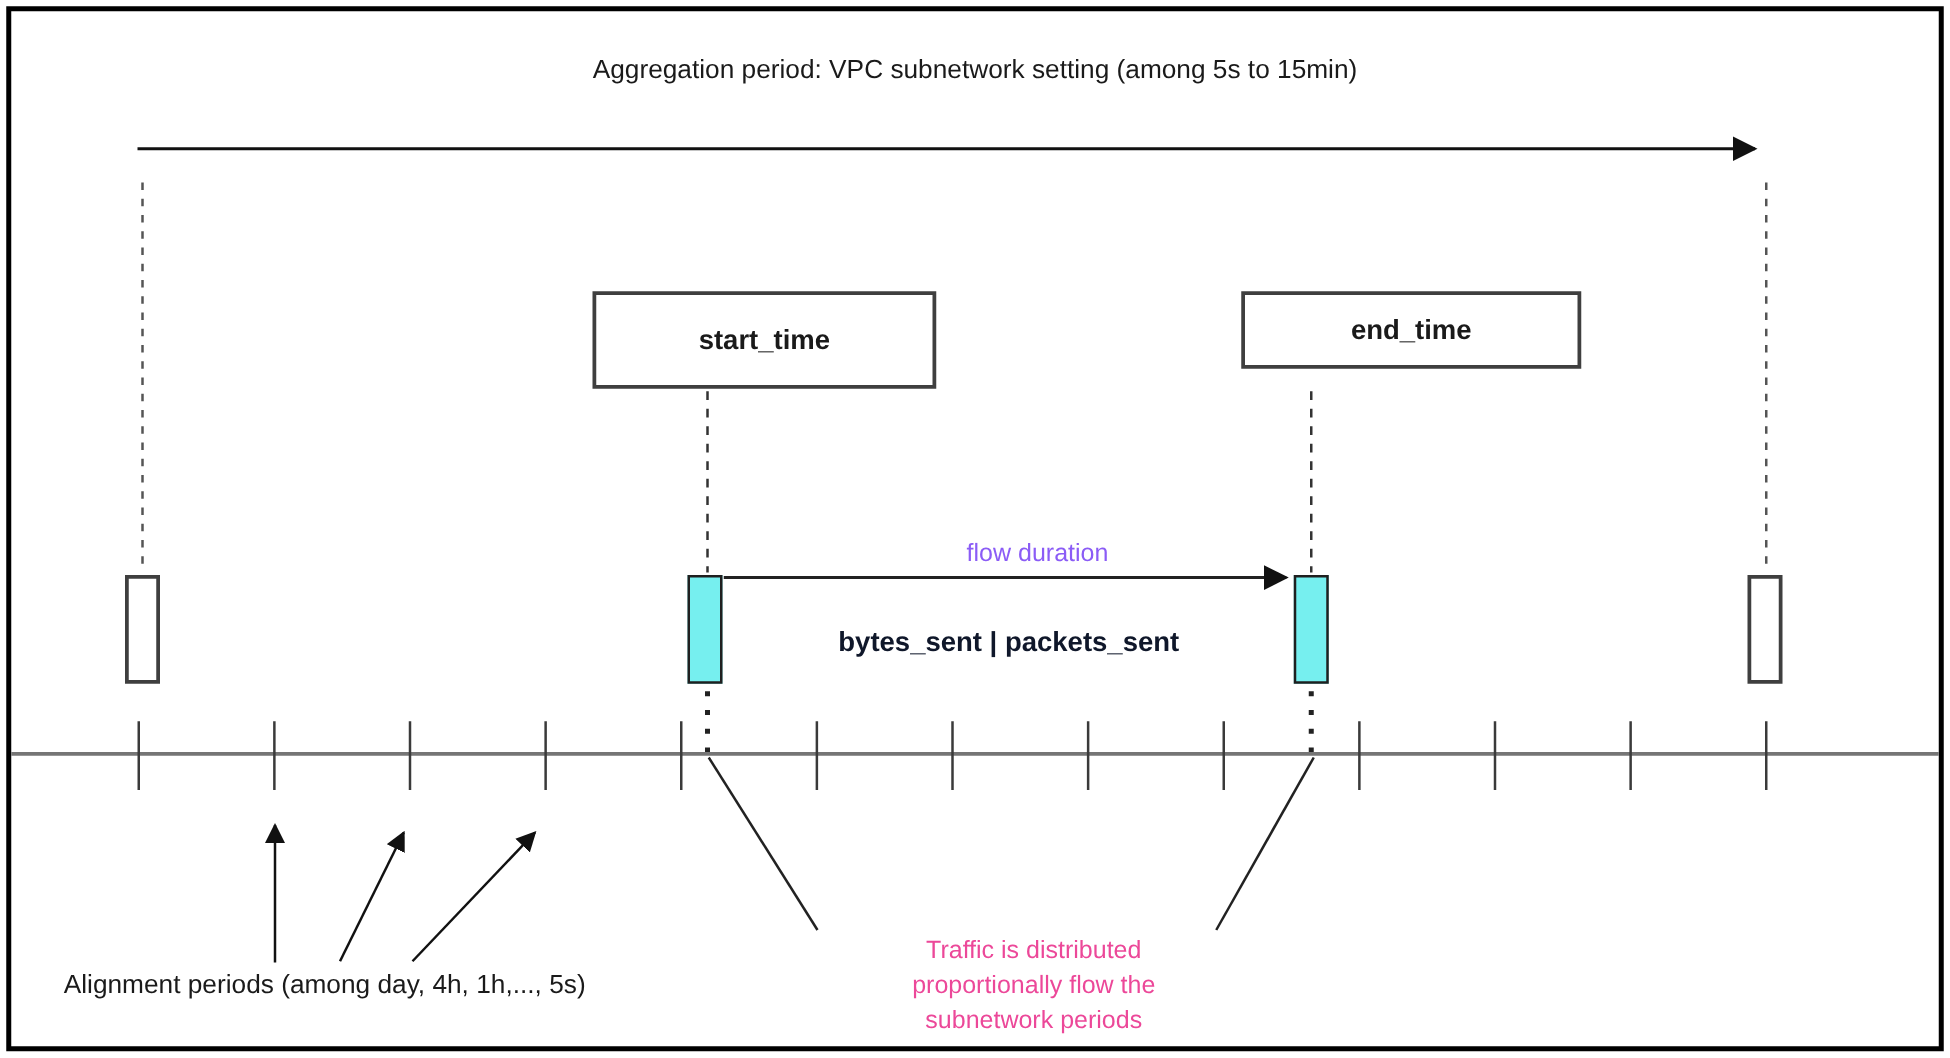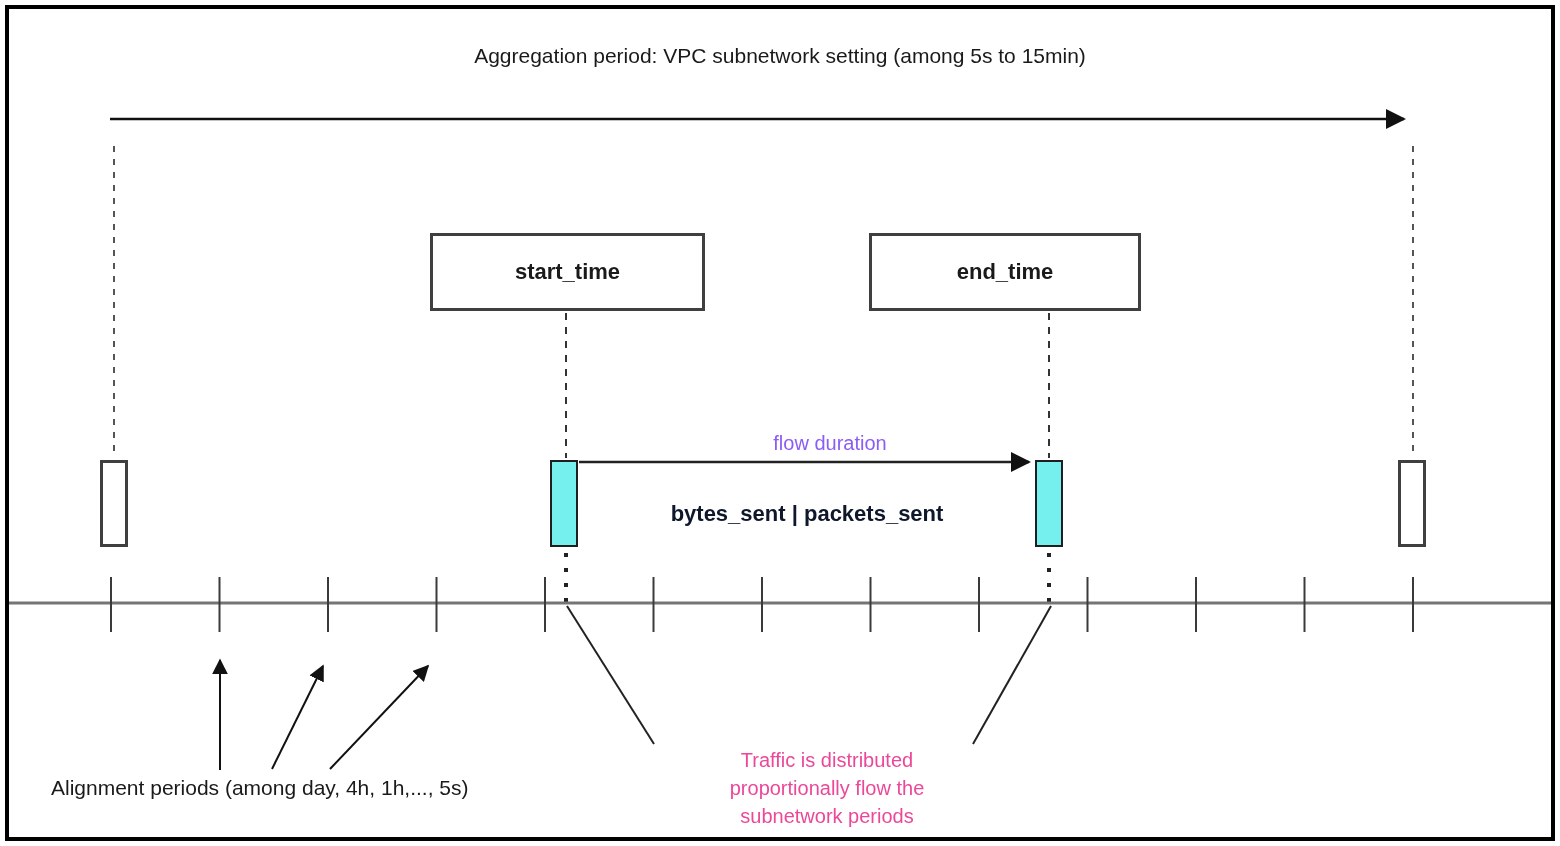--- a/index.html
+++ b/index.html
@@ -13,24 +13,24 @@
     border:4px solid #000;background:#fff;
   }
   .abs{position:absolute;}
   .title{
     left:0;right:0;top:44px;text-align:center;
     font-size:21px;color:#1a1a1a;
   }
   .timebox{
     border:3px solid #3f3f3f;background:#fff;box-sizing:border-box;
     display:flex;align-items:center;justify-content:center;
-    font-size:22px;font-weight:bold;color:#1a1a1a;
+    font-size:22px;font-weight:bold;color:#1a1a1a;margin-left:44px;
   }
   #start-box{left:430px;top:233px;width:275px;height:78px;}
-  #end-box{left:869px;top:233px;width:272px;height:78px;align-items:center;}
+  #end-box{left:949px;top:233px;width:272px;height:62px;align-items:center;}
   .marker-rect{
     box-sizing:border-box;border:3px solid #3f3f3f;background:#fff;
     width:28px;height:87px;top:460px;
   }
   .flow-rect{
     box-sizing:border-box;border:2px solid #1f1f1f;
     width:28px;height:87px;top:460px;
   }
   #marker-left{left:100px;}
   #marker-right{left:1398px;}

